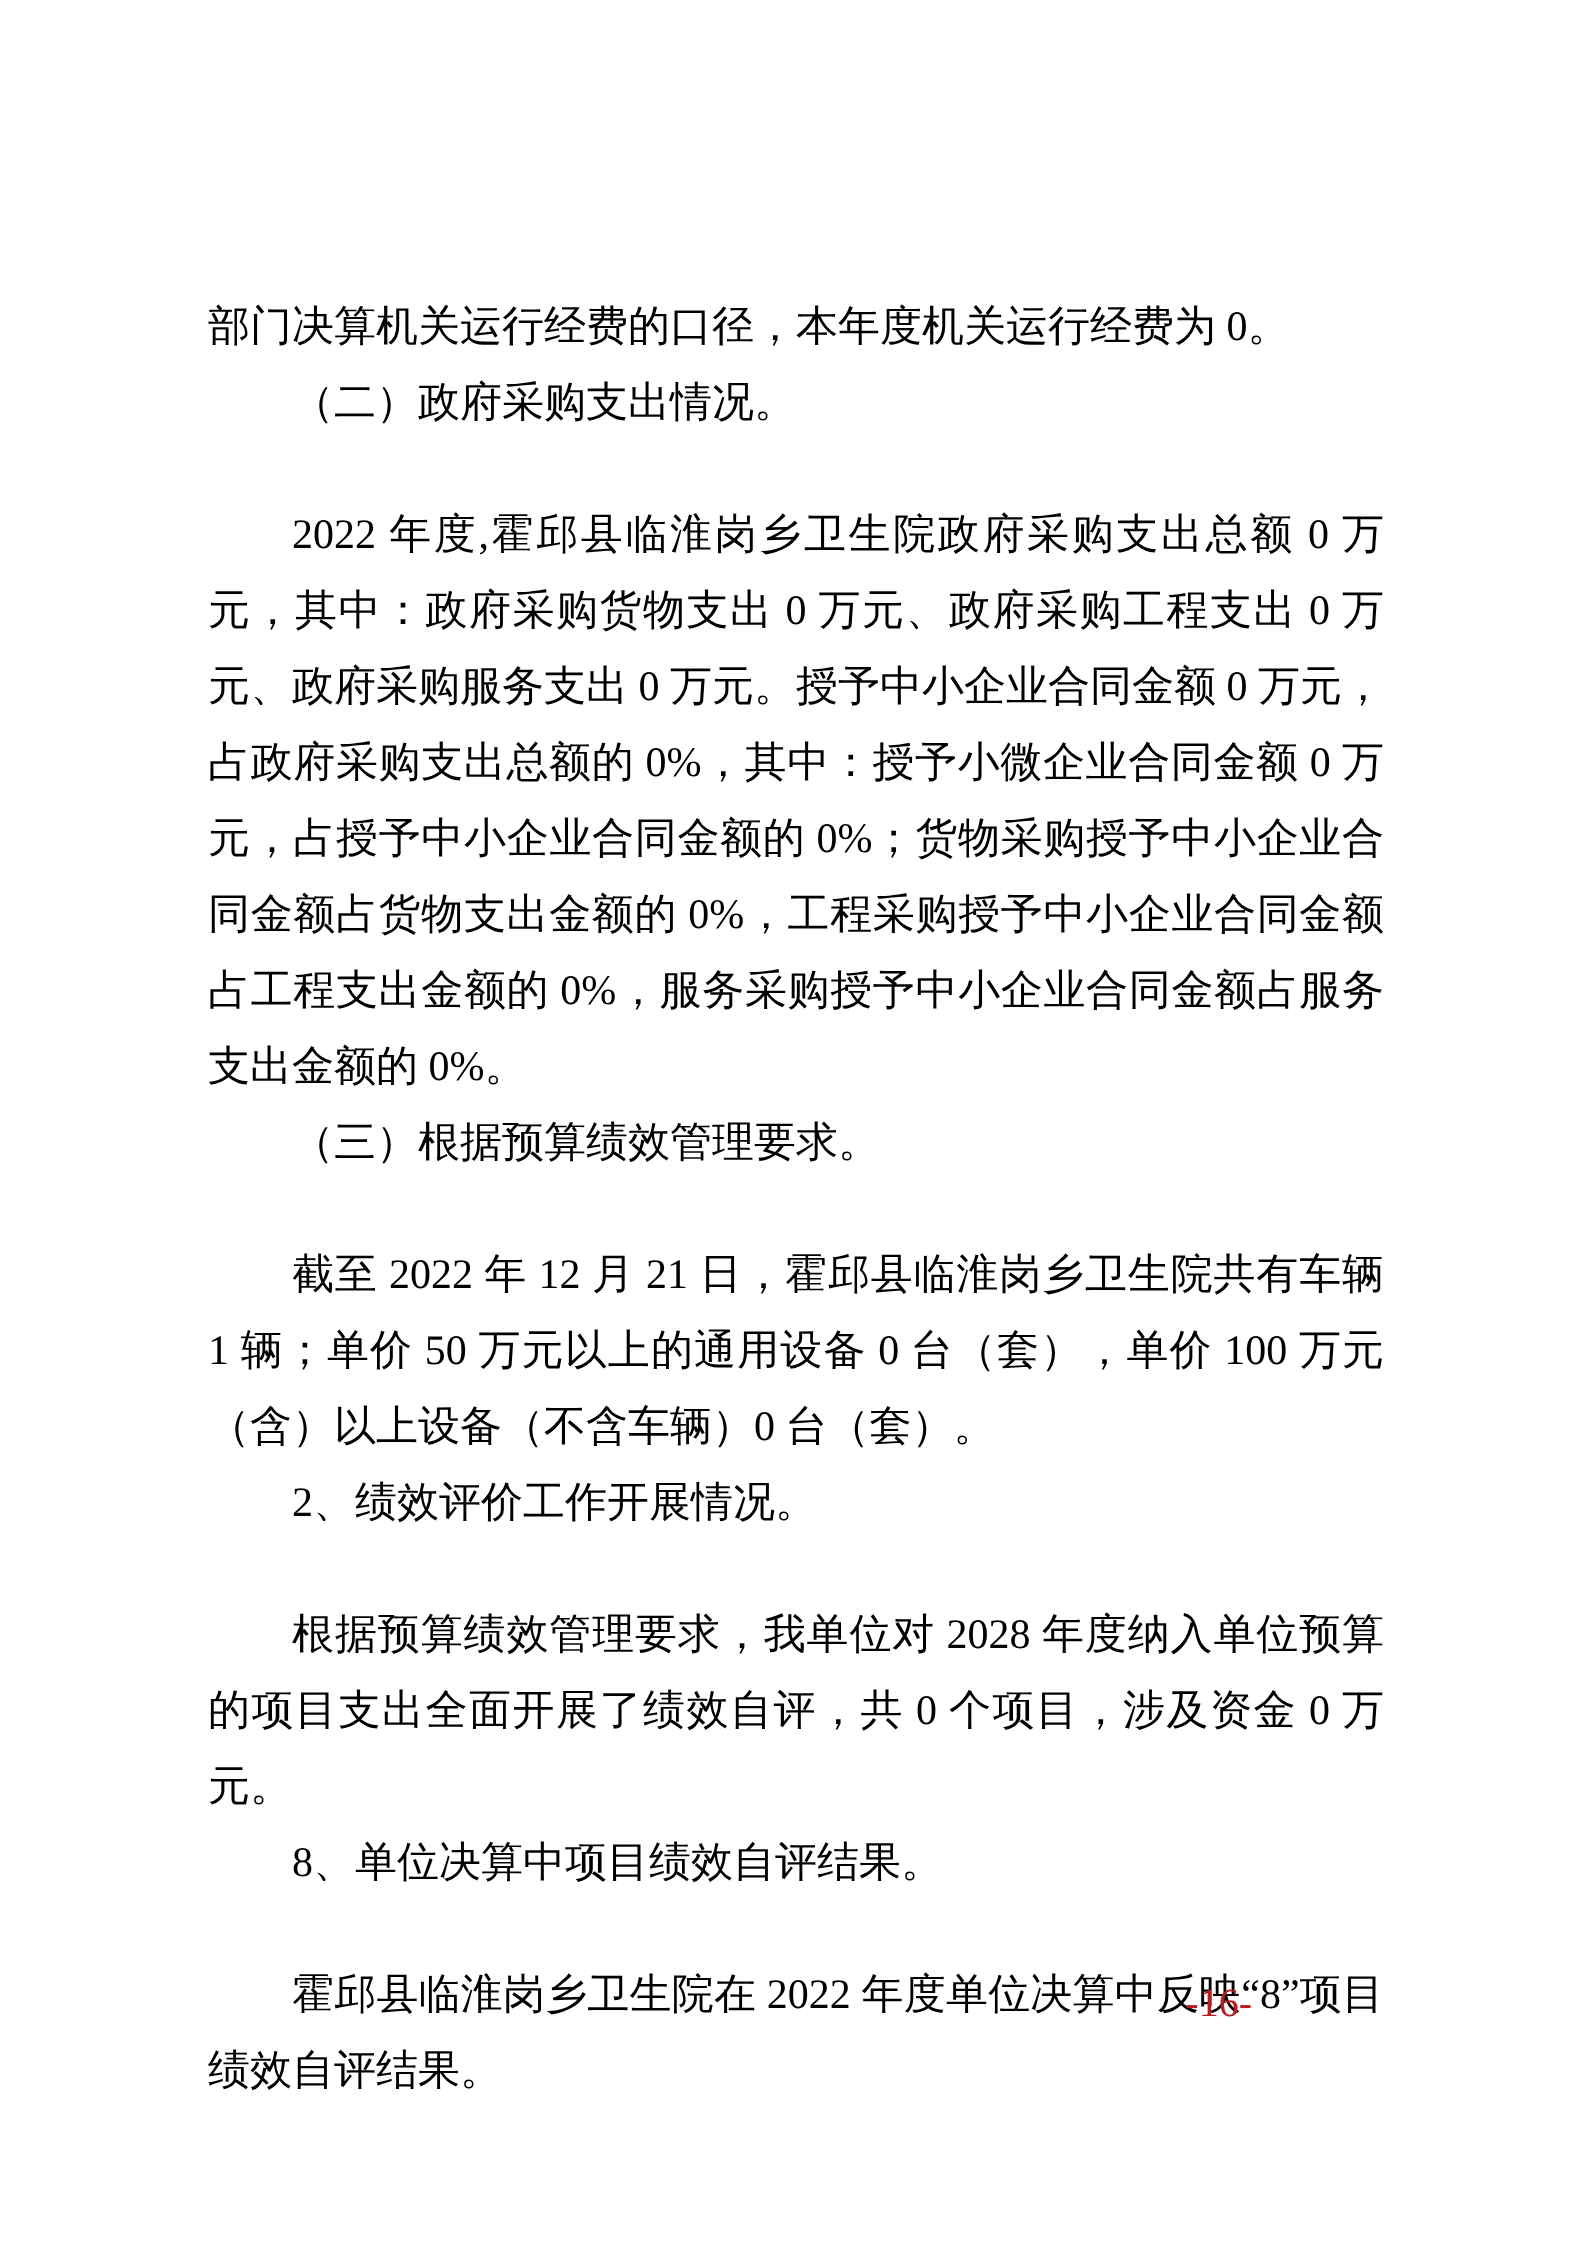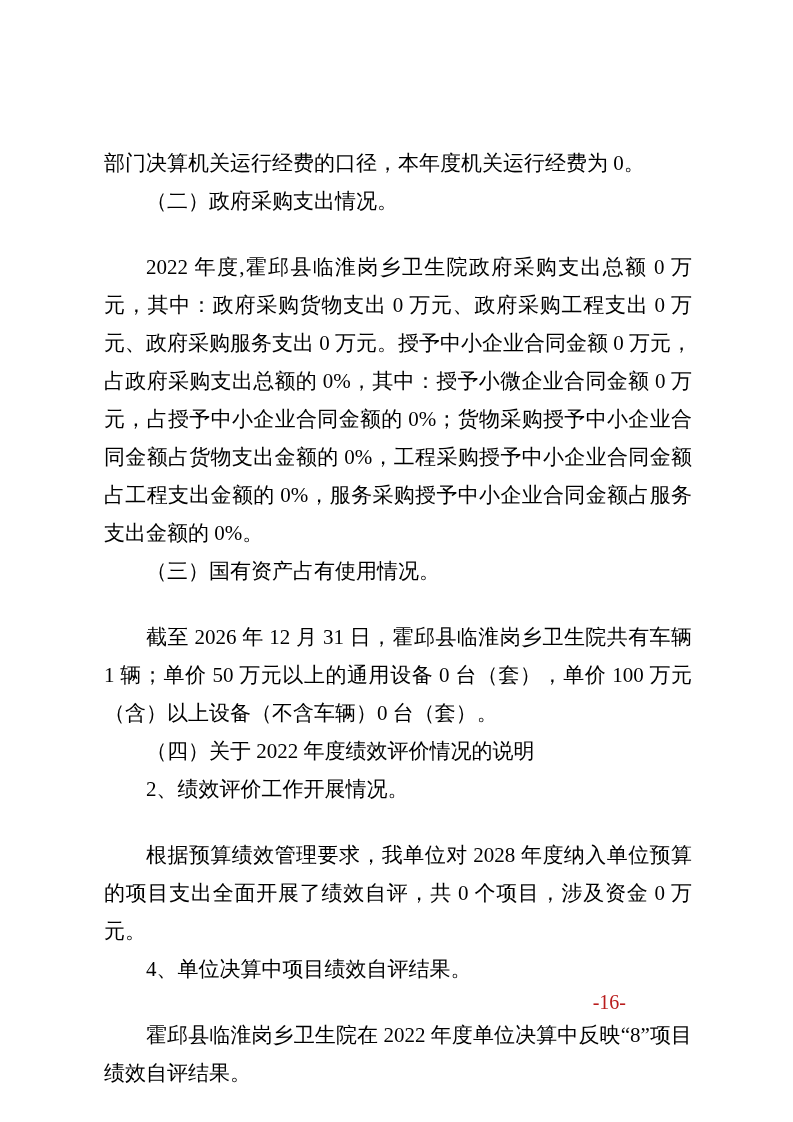--- a/index.html
+++ b/index.html
@@ -55,22 +55,21 @@
     }
   </style>
 </head>
 <body>
 
 <div class="page">
   <div class="content">
     <p class="body">部门决算机关运行经费的口径，本年度机关运行经费为 0。</p>
     <p class="heading">（二）政府采购支出情况。</p>
     <p class="indent">2022 年度,霍邱县临淮岗乡卫生院政府采购支出总额 0 万元，其中：政府采购货物支出 0 万元、政府采购工程支出 0 万元、政府采购服务支出 0 万元。授予中小企业合同金额 0 万元，占政府采购支出总额的 0%，其中：授予小微企业合同金额 0 万元，占授予中小企业合同金额的 0%；货物采购授予中小企业合同金额占货物支出金额的 0%，工程采购授予中小企业合同金额占工程支出金额的 0%，服务采购授予中小企业合同金额占服务支出金额的 0%。</p>
-    <p class="heading">（三）国有资产占有使用情况。</p>
-    <p class="indent">截至 2026 年 12 月 31 日，霍邱县临淮岗乡卫生院共有车辆 1 辆；单价 50 万元以上的通用设备 0 台（套），单价 100 万元（含）以上设备（不含车辆）0 台（套）。</p>
-    <p class="heading">（四）关于 2022 年度绩效评价情况的说明</p>
+    <p class="heading">（三）根据预算绩效管理要求。</p>
+    <p class="indent">截至 2022 年 12 月 21 日，霍邱县临淮岗乡卫生院共有车辆 1 辆；单价 50 万元以上的通用设备 0 台（套），单价 100 万元（含）以上设备（不含车辆）0 台（套）。</p>
     <p class="heading">2、绩效评价工作开展情况。</p>
     <p class="indent">根据预算绩效管理要求，我单位对 2028 年度纳入单位预算的项目支出全面开展了绩效自评，共 0 个项目，涉及资金 0 万元。</p>
-    <p class="heading">4、单位决算中项目绩效自评结果。</p>
+    <p class="heading">8、单位决算中项目绩效自评结果。</p>
     <p class="indent">霍邱县临淮岗乡卫生院在 2022 年度单位决算中反映“8”项目绩效自评结果。</p>
   </div>
   <div class="page-number">-16-</div>
 </div>
 
 </body></html>

